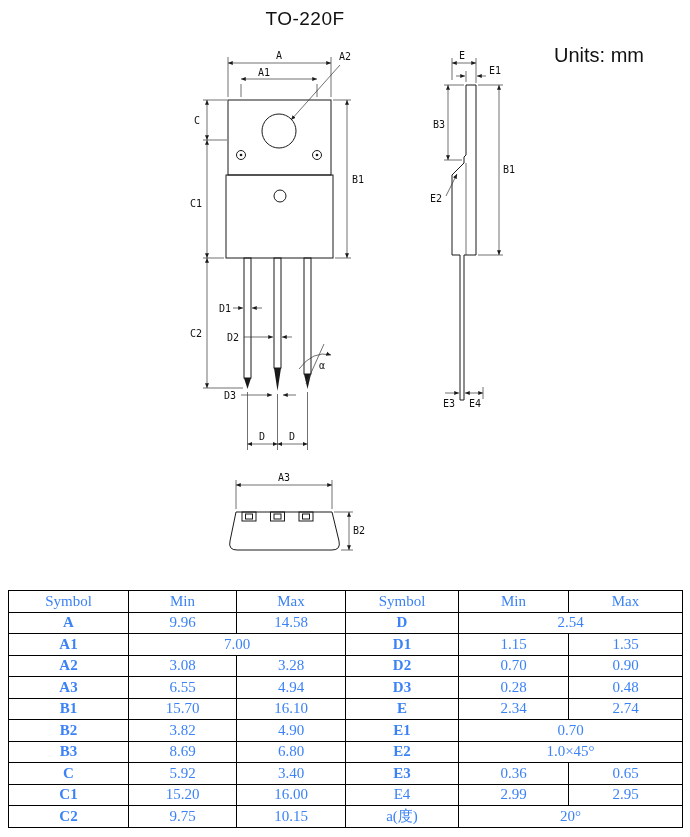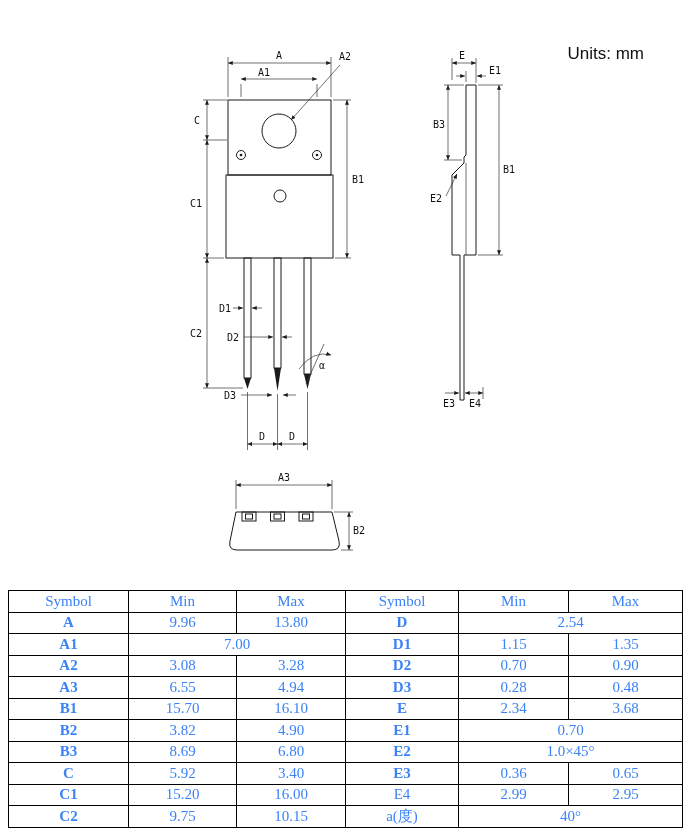--- a/index.html
+++ b/index.html
@@ -5,21 +5,21 @@
   html,body{margin:0;padding:0;background:#e8e8e8;}
   .page{
     position:relative;width:690px;height:837px;background:#ffffff;
     font-family:"Liberation Sans",sans-serif;color:#111;overflow:hidden;
   }
   .title{
     position:absolute;left:0;top:8px;width:610px;text-align:center;
     font-size:19px;letter-spacing:0.5px;color:#111;
   }
   .units{
-    position:absolute;right:46px;top:44px;font-size:17px;color:#111;
+    position:absolute;right:46px;top:44px;font-size:20px;color:#111;
   }
   svg.drawing{position:absolute;left:0;top:0;}
   svg.drawing .ln{stroke:#1a1a1a;stroke-width:1;fill:none;}
   svg.drawing .ext{stroke:#333;stroke-width:0.7;fill:none;}
   svg.drawing .fillshape{fill:#1a1a1a;stroke:none;}
   svg.drawing text{
     fill:#111;font-family:"DejaVu Sans Mono","Liberation Mono",monospace;
     font-size:10px;
   }
   table.dims{
@@ -32,20 +32,21 @@
     height:20.5px;padding:0 2px;font-weight:normal;overflow:hidden;white-space:nowrap;
   }
   table.dims td.sym{font-weight:bold;}
   table.dims td.sym.plain{font-weight:normal;}
 </style>
 </head>
 <body>
 
 <div class="page">
 
+  <div class="title">TO-220F</div>
   <div class="units">Units: mm</div>
 
   <svg class="drawing" width="690" height="580" viewBox="0 0 690 580">
     <defs>
       <marker id="arr" viewBox="0 0 10 10" refX="9" refY="5" markerWidth="7.5" markerHeight="7.5" orient="auto-start-reverse">
         <path d="M0,1.2 L9,5 L0,8.8 z" fill="#1a1a1a"></path>
       </marker>
     </defs>
 
     <g>
@@ -237,21 +238,21 @@
         <th>Max</th>
         <th>Symbol</th>
         <th>Min</th>
         <th>Max</th>
       </tr>
     </thead>
     <tbody>
       <tr>
         <td class="sym">A</td>
         <td>9.96</td>
-        <td>13.80</td>
+        <td>14.58</td>
         <td class="sym">D</td>
         <td colspan="2">2.54</td>
       </tr>
       <tr>
         <td class="sym">A1</td>
         <td colspan="2">7.00</td>
         <td class="sym">D1</td>
         <td>1.15</td>
         <td>1.35</td>
       </tr>
@@ -270,21 +271,21 @@
         <td class="sym">D3</td>
         <td>0.28</td>
         <td>0.48</td>
       </tr>
       <tr>
         <td class="sym">B1</td>
         <td>15.70</td>
         <td>16.10</td>
         <td class="sym">E</td>
         <td>2.34</td>
-        <td>3.68</td>
+        <td>2.74</td>
       </tr>
       <tr>
         <td class="sym">B2</td>
         <td>3.82</td>
         <td>4.90</td>
         <td class="sym">E1</td>
         <td colspan="2">0.70</td>
       </tr>
       <tr>
         <td class="sym">B3</td>
@@ -307,18 +308,18 @@
         <td>16.00</td>
         <td class="sym plain">E4</td>
         <td>2.99</td>
         <td>2.95</td>
       </tr>
       <tr>
         <td class="sym">C2</td>
         <td>9.75</td>
         <td>10.15</td>
         <td class="sym plain">a(度)</td>
-        <td colspan="2">40°</td>
+        <td colspan="2">20°</td>
       </tr>
     </tbody>
   </table>
 
 </div>
 
 </body></html>

